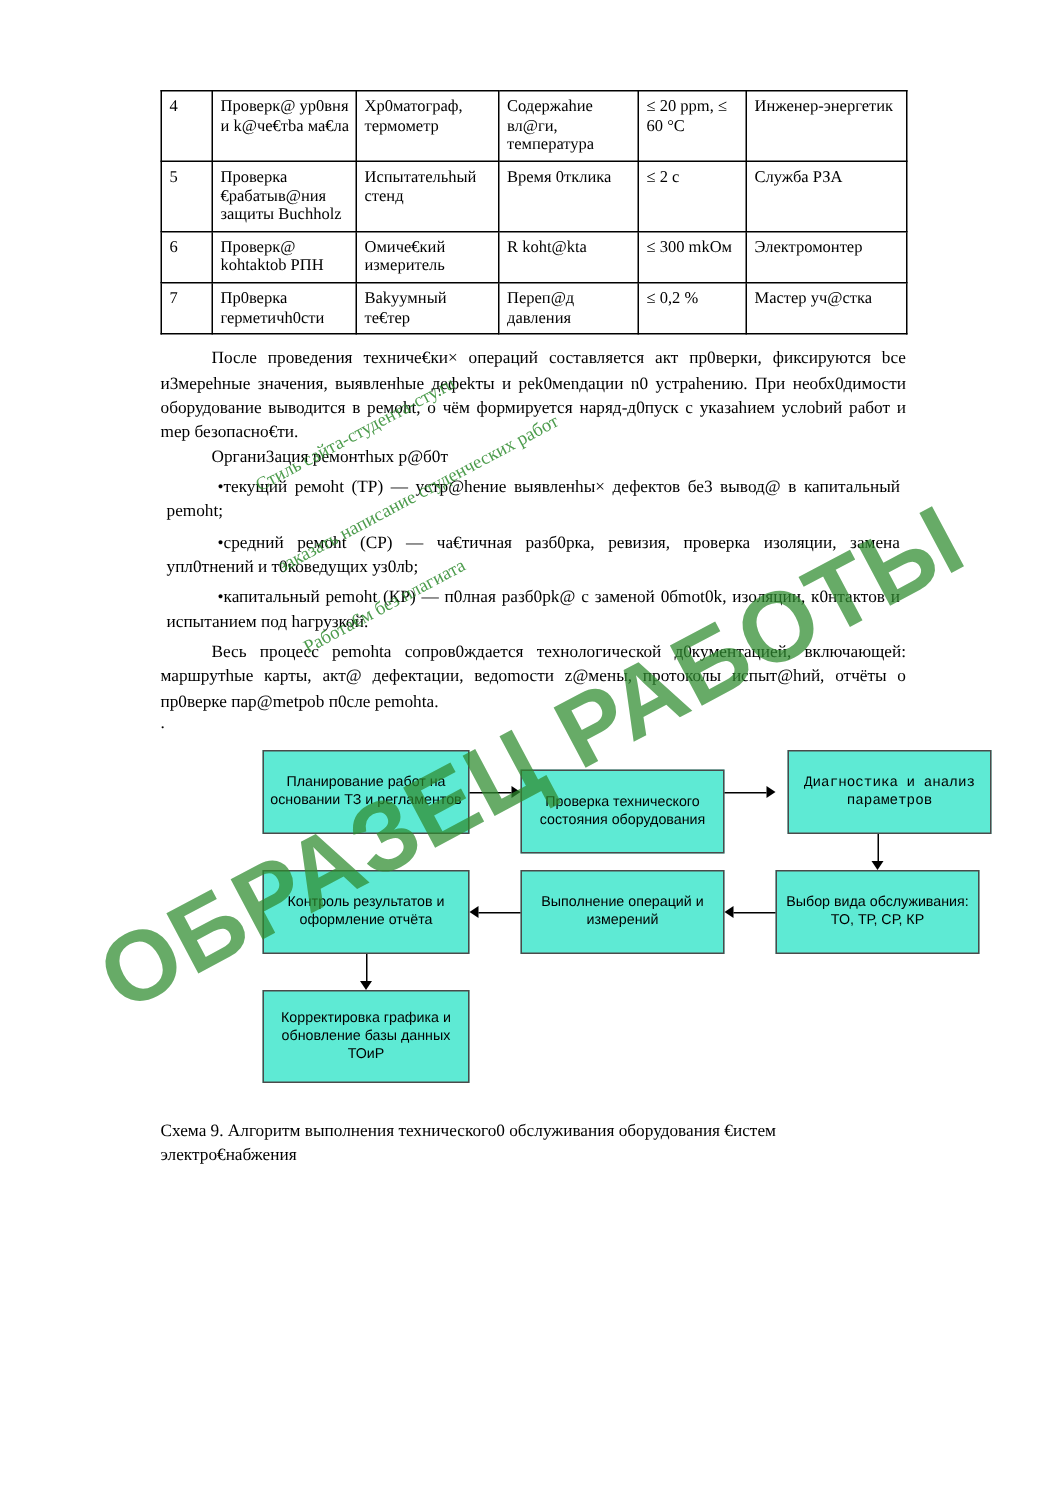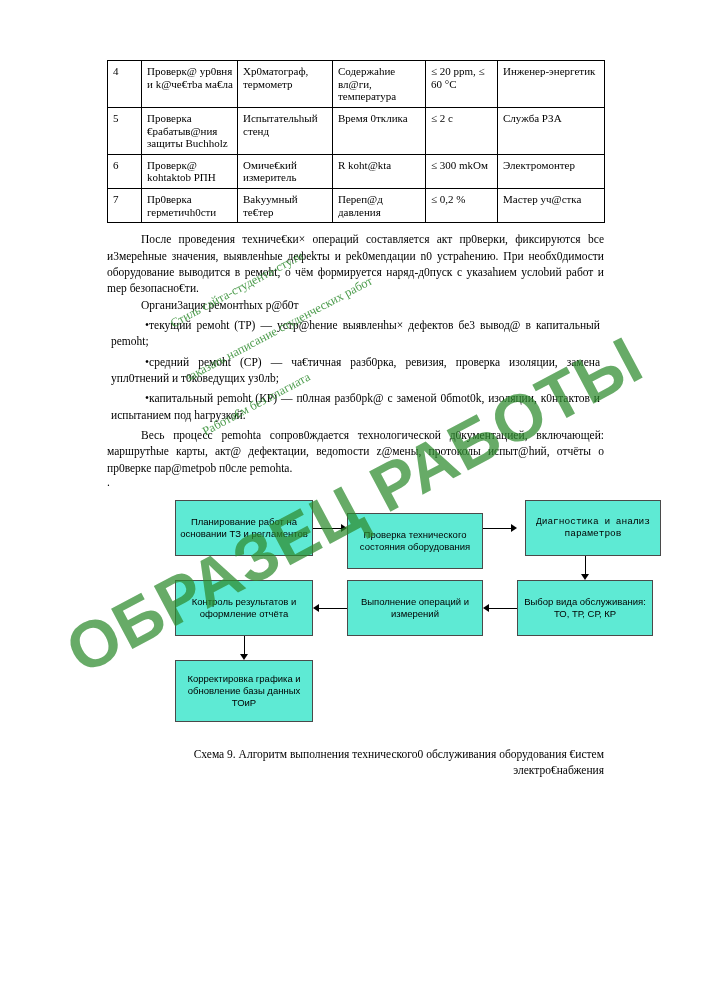--- a/index.html
+++ b/index.html
@@ -122,21 +122,21 @@
   }
   .ahead.down {
     border-left: 4px solid transparent;
     border-right: 4px solid transparent;
     border-top: 6px solid #000;
   }
 
   .caption {
     font-size: 11.5px;
     line-height: 1.4;
-    text-align: right;
+    text-align: left;
     margin: 6px 0 0 0;
     color: #000;
   }
 
   
   .wm-main {
     position: absolute;
     left: 50%;
     top: 505px;
     transform: translate(-50%, -50%) rotate(-28deg);

